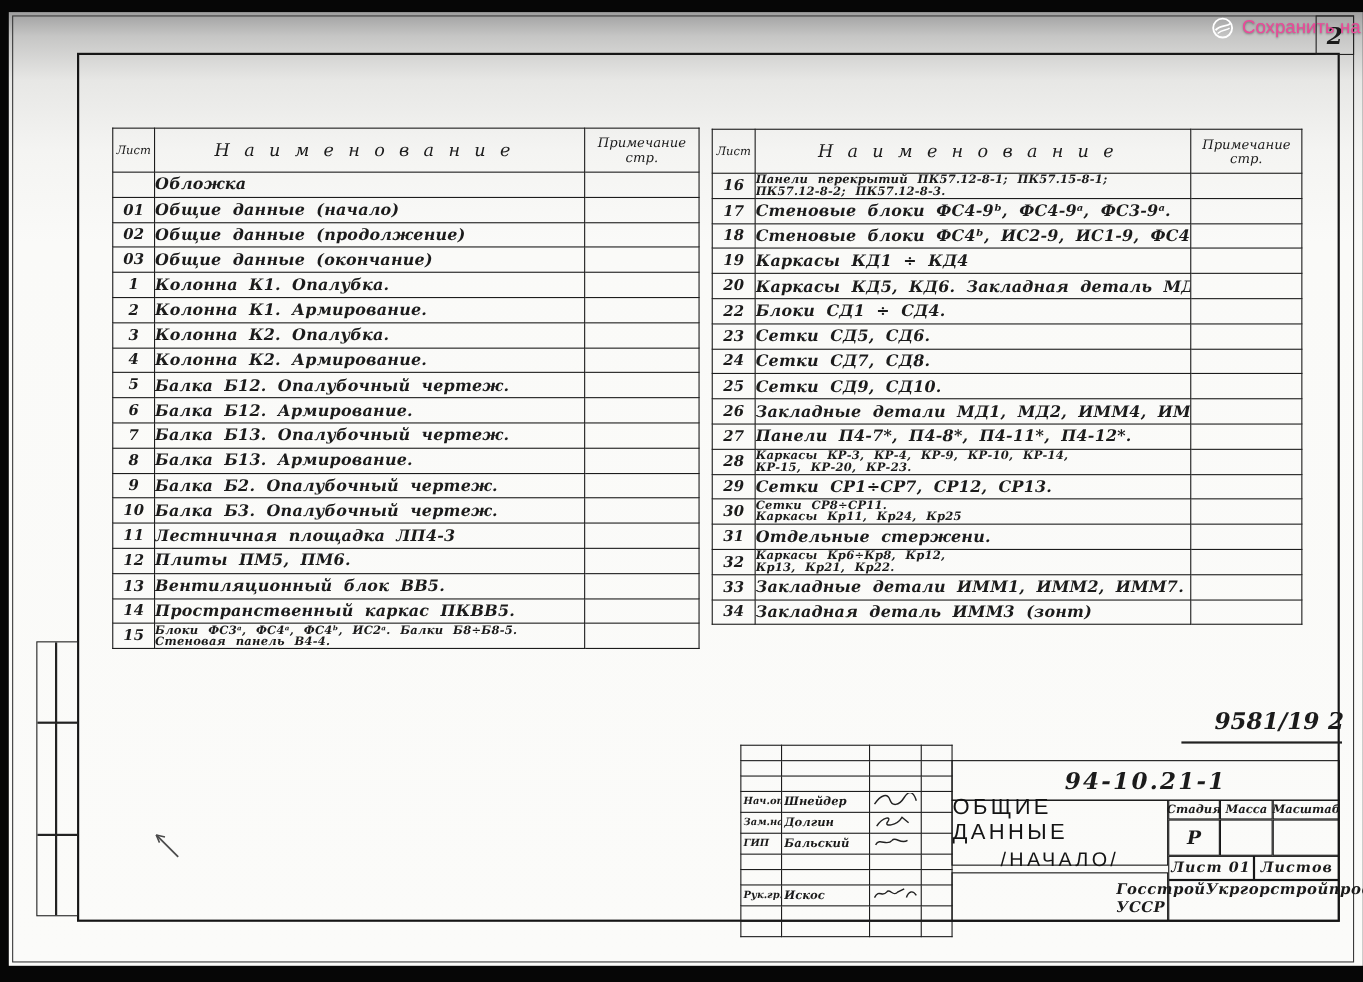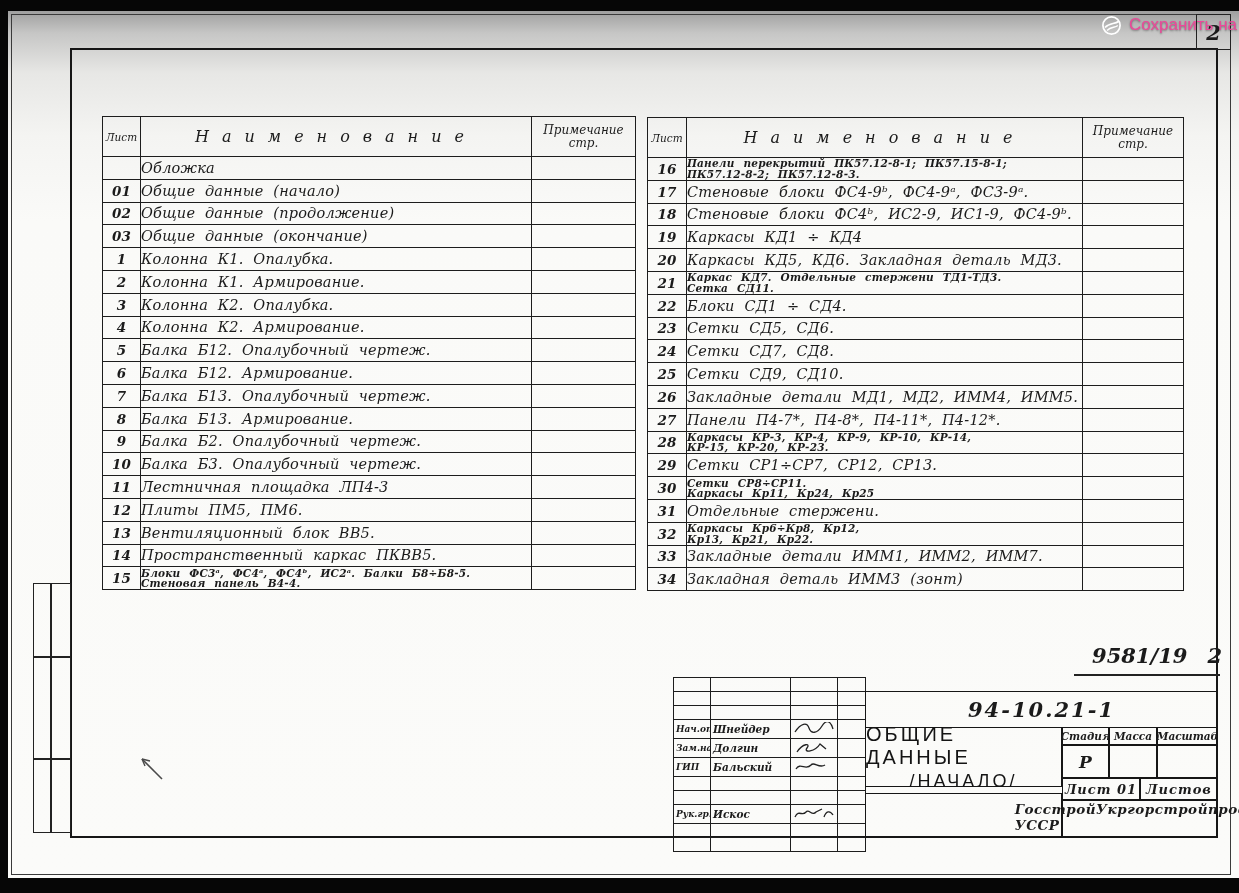--- a/index.html
+++ b/index.html
@@ -33,21 +33,21 @@
     border:1.7px solid #1d1d1d;padding:0;vertical-align:middle;overflow:hidden;
   }
   #left-table{left:94px;top:105px;width:533px;}
   #right-table{left:639px;top:106px;width:536px;}
   .h-row th{height:39px;font-weight:normal;}
   .h-sheet{font-size:10.5px;text-align:center;}
   .h-name{font-size:16px;letter-spacing:13px;text-align:center;}
   .h-note{font-size:12px;text-align:center;line-height:13px;}
   .d-row td{height:21.8px;}
   .c-num{text-align:center;font-size:13.5px;font-weight:bold;}
-  .c-name{font-size:14.5px;font-weight:normal;padding-left:9px;letter-spacing:0.2px;word-spacing:5px;white-space:nowrap;}
+  .c-name{font-size:14.5px;font-weight:bold;padding-left:9px;letter-spacing:0.2px;word-spacing:5px;white-space:nowrap;}
   .c-name.two{font-size:10.5px;line-height:10.5px;font-weight:bold;}
   .c-name.two div{white-space:nowrap;}
   
   .margin-table{
     position:absolute;left:25px;top:572px;width:38px;height:250px;
     border:1.6px solid #222;box-sizing:border-box;
   }
   .margin-table .v{position:absolute;left:16px;top:0;width:1.6px;height:100%;background:#222;}
   .margin-table .h1{position:absolute;left:0;top:72px;width:100%;height:1.6px;background:#222;}
   .margin-table .h2{position:absolute;left:0;top:174px;width:100%;height:1.6px;background:#222;}
@@ -64,21 +64,21 @@
     color:#141414;}
   .title-l1{font-size:20px;letter-spacing:3px;word-spacing:10px;}
   .title-l2{font-size:18px;letter-spacing:3px;margin-top:2px;}
   .blank-center{left:192px;top:116px;width:197px;height:45px;}
   .lbl-small{display:flex;align-items:center;justify-content:center;font-size:10.5px;font-weight:bold;}
   .val-cell{display:flex;align-items:center;justify-content:center;font-size:17px;font-weight:bold;}
   .sheet-cell{display:flex;align-items:center;justify-content:center;font-size:13px;font-weight:bold;letter-spacing:1px;}
   .org-cell{left:389px;top:123px;width:156px;height:38px;display:flex;flex-direction:row;align-items:flex-start;justify-content:center;
     padding-left:6px;font-size:13.5px;line-height:16px;font-weight:bold;letter-spacing:0.5px;}
   .archive-no{
-    position:absolute;left:1082px;top:632px;width:132px;display:flex;gap:20px;justify-content:flex-end;
+    position:absolute;left:1082px;top:632px;width:132px;display:flex;gap:8px;justify-content:flex-end;
     font-size:21px;font-weight:bold;
   }
   .archive-line{position:absolute;left:1066px;top:663px;width:146px;height:2px;background:#222;}
   
   .save-overlay{
     position:absolute;left:1101px;top:12px;width:138px;height:26px;overflow:hidden;
     display:flex;align-items:center;gap:7px;color:#ec4899;
     font-size:17px;white-space:nowrap;text-shadow:0 1px 2px rgba(0,0,0,0.4);
     cursor:pointer;
   }
@@ -260,28 +260,20 @@
           <td class="c-num hw">19</td>
           <td class="c-name hw">Каркасы КД1 ÷ КД4</td>
           <td></td>
         </tr>
     <tr class="d-row">
           <td class="c-num hw">20</td>
           <td class="c-name hw">Каркасы КД5, КД6. Закладная деталь МД3.</td>
           <td></td>
         </tr>
     <tr class="d-row">
-          <td class="c-num hw">21</td>
-          <td class="c-name hw two">
-            <div>Каркас КД7. Отдельные стержени ТД1-ТД3.</div>
-            <div>Сетка СД11.</div>
-          </td>
-          <td></td>
-        </tr>
-    <tr class="d-row">
           <td class="c-num hw">22</td>
           <td class="c-name hw">Блоки СД1 ÷ СД4.</td>
           <td></td>
         </tr>
     <tr class="d-row">
           <td class="c-num hw">23</td>
           <td class="c-name hw">Сетки СД5, СД6.</td>
           <td></td>
         </tr>
     <tr class="d-row">

